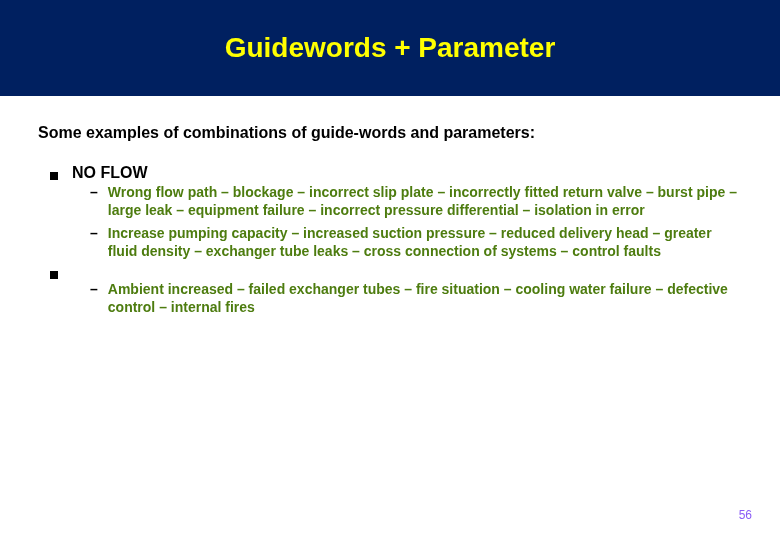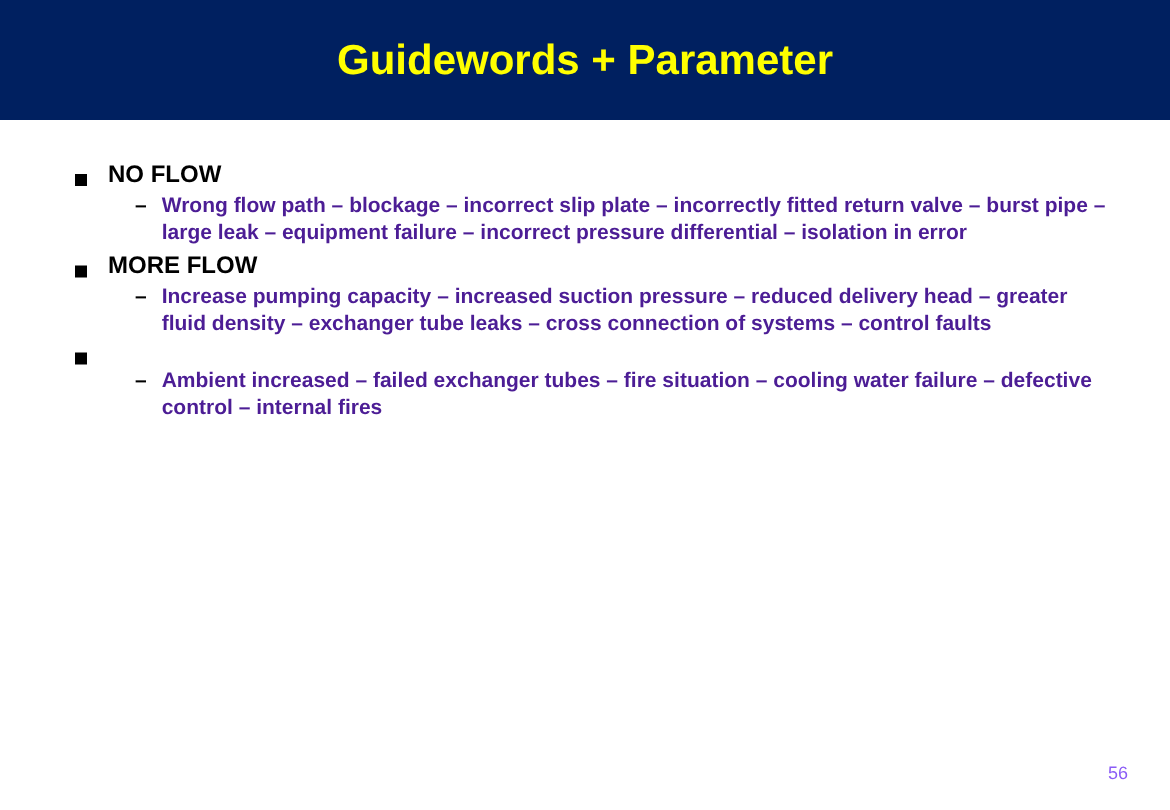--- a/index.html
+++ b/index.html
@@ -10,21 +10,21 @@
   body {
     width: 780px;
     height: 540px;
     background: #ffffff;
     font-family: Arial, Helvetica, sans-serif;
     position: relative;
     overflow: hidden;
   }
   .header-band {
     width: 100%;
-    height: 80px;
+    height: 96px;
     background: #002060;
     display: flex;
     align-items: center;
     justify-content: center;
   }
   .slide-title {
     color: #ffff00;
     font-size: 28px;
     font-weight: bold;
   }
@@ -72,58 +72,55 @@
     flex: 0 0 auto;
     font-size: 14px;
     font-weight: bold;
     color: #000000;
     margin-right: 10px;
     line-height: 1.25;
   }
   .sub-text {
     font-size: 14px;
     font-weight: bold;
-    color: #4c1d95;
+    color: #4d7c0f;
     line-height: 1.25;
   }
   .page-number {
     position: absolute;
     bottom: 18px;
     right: 28px;
     font-size: 12px;
     color: #8b5cf6;
   }
 </style>
 </head>
 <body>
 
 <div class="header-band">
   <div class="slide-title">Guidewords + Parameter</div>
 </div>
 
 <div class="content">
+  <div class="intro">Some examples of combinations of guide-words and parameters:</div>
 
   <ul class="examples">
 
     <li class="example-item">
       <div class="bullet-row">
         <span class="square-bullet"></span>
         <span class="example-heading">NO FLOW</span>
       </div>
       <div class="sub-row">
         <span class="dash">–</span>
         <span class="sub-text">Wrong flow path – blockage – incorrect slip plate – incorrectly fitted return valve – burst pipe – large leak – equipment failure – incorrect pressure differential – isolation in error</span>
       </div>
     </li>
 
     <li class="example-item">
-      <div class="bullet-row">
-        <span class="square-bullet"></span>
-        <span class="example-heading">MORE FLOW</span>
-      </div>
       <div class="sub-row">
         <span class="dash">–</span>
         <span class="sub-text">Increase pumping capacity – increased suction pressure – reduced delivery head – greater fluid density – exchanger tube leaks – cross connection of systems – control faults</span>
       </div>
     </li>
 
     <li class="example-item">
       <div class="bullet-row">
         <span class="square-bullet"></span>
       </div>

